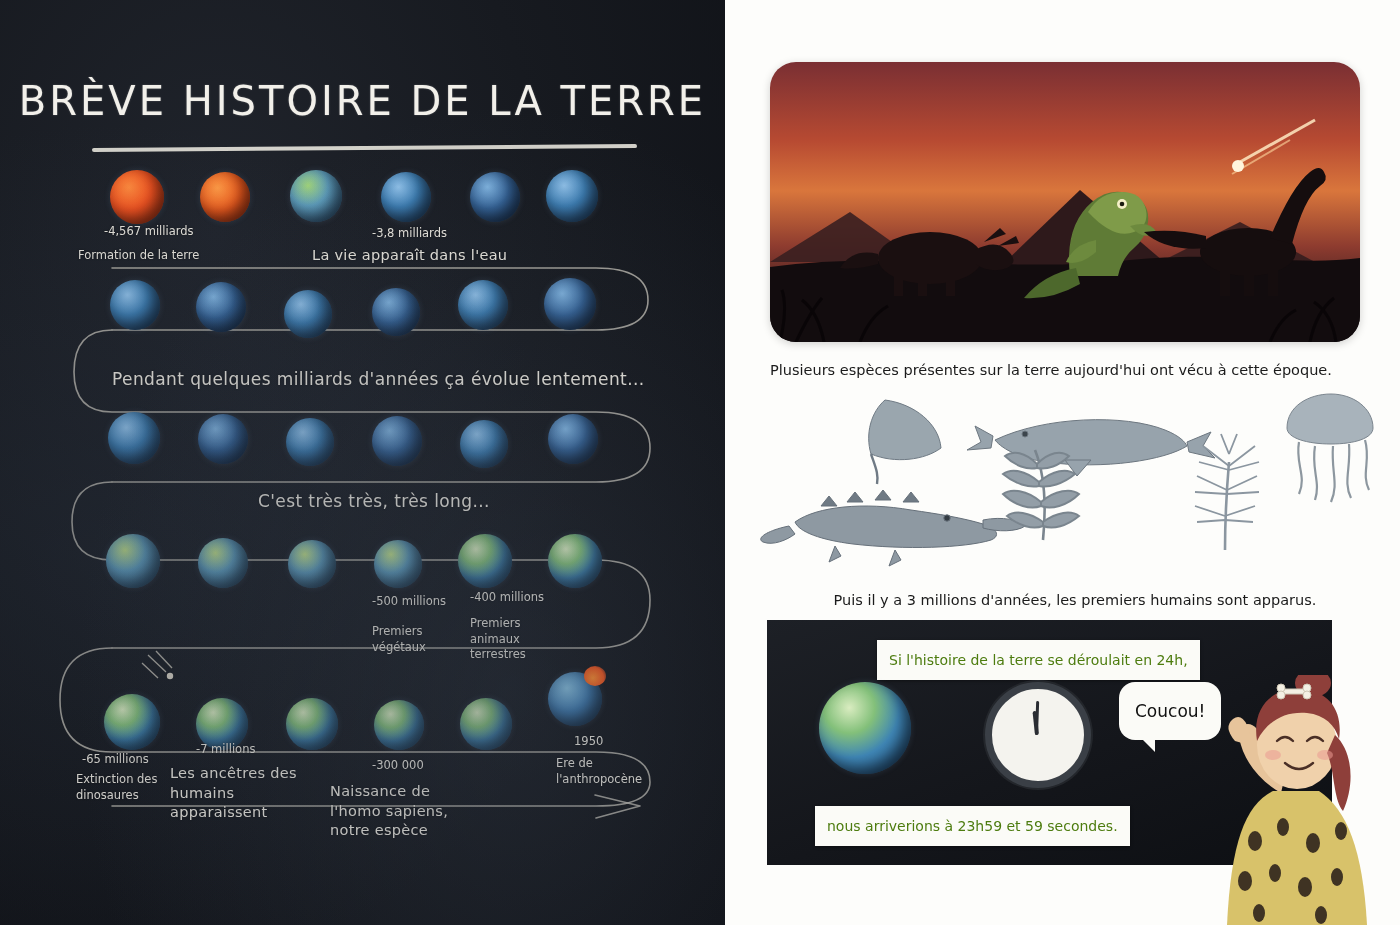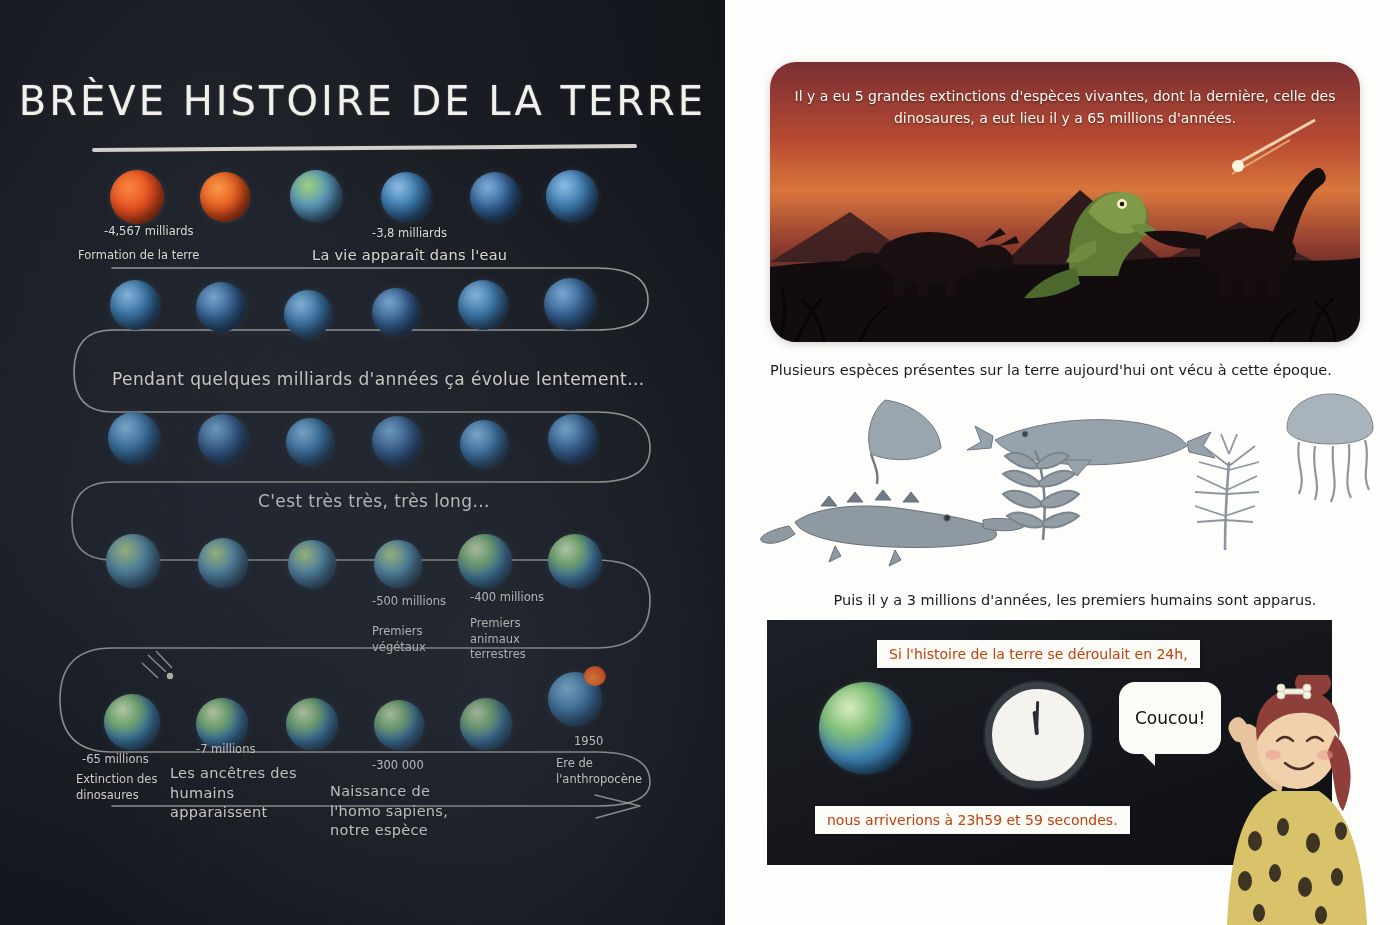--- a/index.html
+++ b/index.html
@@ -182,23 +182,23 @@
 
   .dark-panel {
     position: absolute;
     left: 42px; top: 620px;
     width: 565px; height: 245px;
     background: linear-gradient(160deg, #1d2026 0%, #14161b 55%, #0d0f13 100%);
   }
   .ribbon {
     position: absolute;
     background: #fbfbf7;
-    color: #c2410c;
+    color: #4d7c0f;
     font-size: 14px;
-    padding: 6px 12px;
+    padding: 12px 12px;
     font-family: "DejaVu Sans", sans-serif;
     box-shadow: 0 1px 3px rgba(0,0,0,.4);
   }
   .clock {
     position: absolute;
     width: 92px; height: 92px;
     border-radius: 50%;
     background: #f4f3ee;
     border: 7px solid #3a3f46;
     box-shadow: 0 0 0 2px #23262b;
@@ -207,21 +207,21 @@
     position: absolute;
     background: #2a2d33;
     border-radius: 2px;
     transform-origin: bottom center;
   }
   .bubble {
     position: absolute;
     background: #fbfbf7;
     color: #111;
     font-size: 17px;
-    padding: 26px 16px;
+    padding: 19px 16px;
     border-radius: 16px;
     font-family: "DejaVu Sans", sans-serif;
   }
   .bubble::after {
     content: "";
     position: absolute;
     left: 22px; bottom: -12px;
     border: 7px solid transparent;
     border-top-color: #fbfbf7;
     border-right-color: #fbfbf7;
@@ -309,21 +309,20 @@
     <div class="cap mid" style="left:170px; top:764px; width:130px;">Les ancêtres des humains apparaissent</div>
     <div class="cap" style="left:372px; top:758px;">-300 000</div>
     <div class="cap mid" style="left:330px; top:782px; width:150px;">Naissance de l'homo sapiens, notre espèce</div>
     <div class="cap" style="left:574px; top:734px;">1950</div>
     <div class="cap" style="left:556px; top:756px; width:96px;">Ere de l'anthropocène</div>
   </div>
 
   <div class="right-page">
 
     <div class="scene">
-      <div class="scene-text">Il y a eu 5 grandes extinctions d'espèces vivantes, dont la dernière, celle des dinosaures, a eut lieu il y a 65 millions d'années.</div>
 
       <svg width="590" height="280" style="position:absolute;left:0;top:0;">
 
         <g>
           <line x1="470" y1="100" x2="545" y2="58" stroke="#ffe9c2" stroke-width="3" opacity=".85"></line>
           <line x1="462" y1="112" x2="520" y2="78" stroke="#ffd9a0" stroke-width="2" opacity=".6"></line>
           <circle cx="468" cy="104" r="6" fill="#fff4dc"></circle>
         </g>
 
         <polygon points="0,200 80,150 150,200" fill="#3a1f20" opacity=".9"></polygon>

